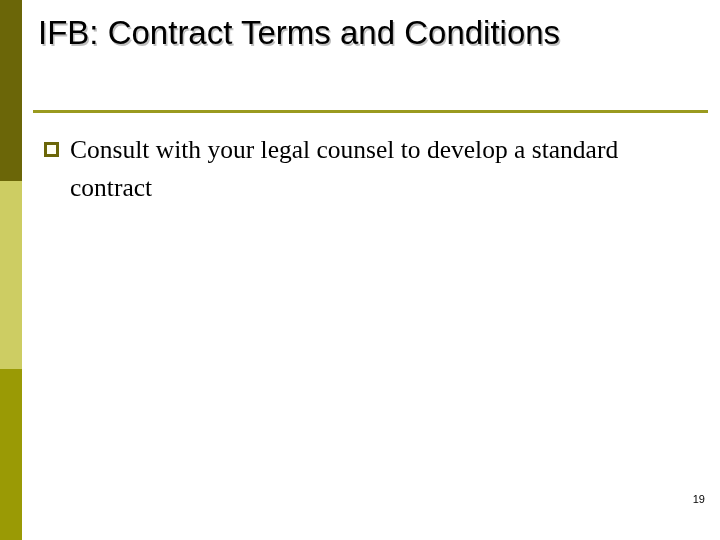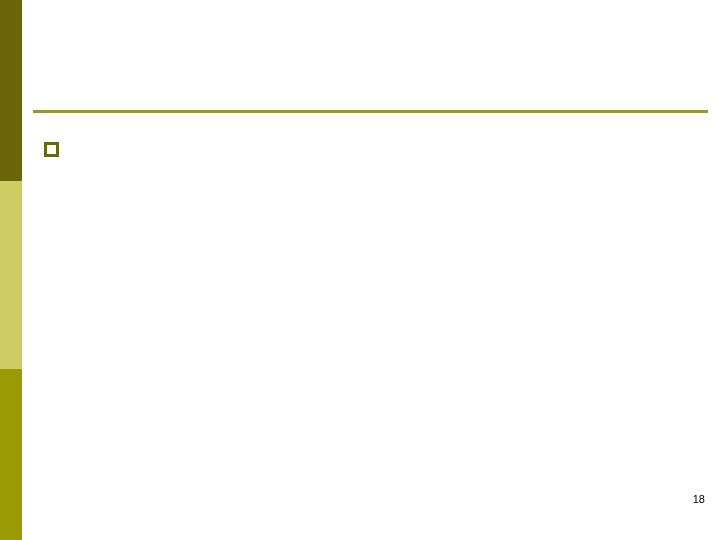--- a/index.html
+++ b/index.html
@@ -110,24 +110,29 @@
 <body>
 
 <div class="slide">
 
   <div class="sidebar">
     <div class="sidebar-seg sidebar-seg-1"></div>
     <div class="sidebar-seg sidebar-seg-2"></div>
     <div class="sidebar-seg sidebar-seg-3"></div>
   </div>
 
+  <h1 class="title">IFB: Contract Terms and Conditions</h1>
 
   <div class="title-rule"></div>
 
   <ul class="body-list">
     <li class="bullet-item">
       <span class="bullet-marker"></span>
     </li>
+    <li class="bullet-item">
+      <span class="bullet-marker"></span>
+      <span>Consult with your legal counsel to develop a standard contract</span>
+    </li>
   </ul>
 
-  <div class="page-number">18</div>
+  <div class="page-number">19</div>
 
 </div>
 
 </body></html>

